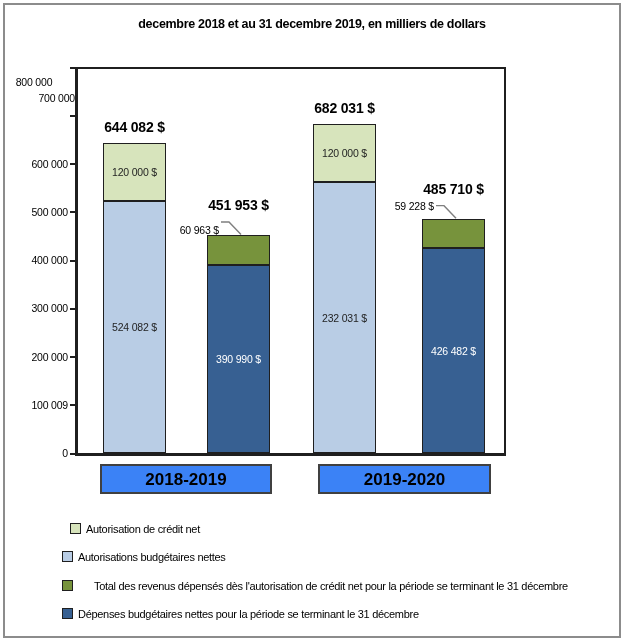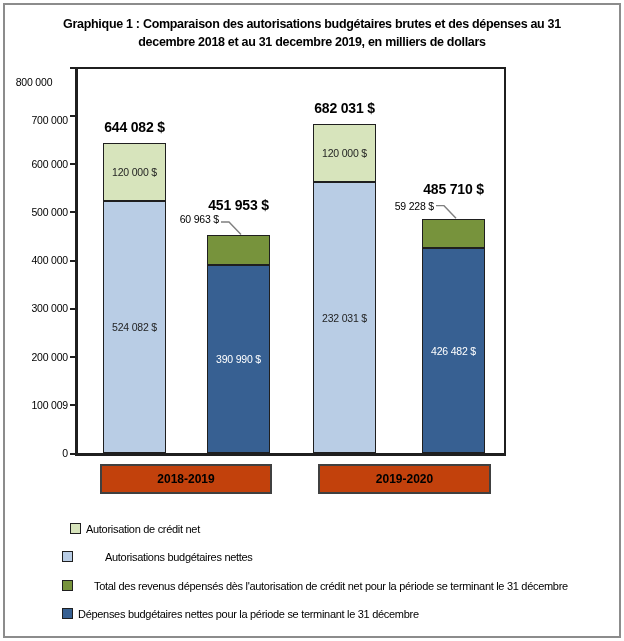--- a/index.html
+++ b/index.html
@@ -30,38 +30,37 @@
   .total-label {
     position:absolute; transform:translate(-50%,-100%);
     font-size:14px; font-weight:bold; letter-spacing:-0.2px; white-space:nowrap;
   }
   .callout-label {
     position:absolute; transform:translate(-100%,-50%);
     font-size:10.5px; letter-spacing:-0.2px; white-space:nowrap;
   }
   .cat-box {
     position:absolute; top:464px; height:30px; box-sizing:border-box;
-    border:2px solid #404040; background:#c2410c; text-align:center;
-    font-weight:bold; font-size:12px; line-height:27px;
+    border:2px solid #404040; background:#3b82f6; text-align:center;
+    font-weight:bold; font-size:17px; line-height:27px;
   }
   .legend-row { position:absolute; left:62px; height:15px; display:flex; align-items:center; }
   .legend-swatch {
     width:9px; height:9px; box-sizing:content-box;
     border:1.5px solid #1f1f1f; margin-right:5px; flex:0 0 auto;
   }
   .legend-label { font-size:11px; letter-spacing:-0.3px; white-space:nowrap; }
   svg.overlay { position:absolute; left:0; top:0; pointer-events:none; }
 </style>
 </head>
 <body>
 
 <div class="frame"></div>
 
 <div class="title">
-  <div>Graphique 1 : Comparaison des autorisations budgétaires brutes et des dépenses au 31</div>
   <div>decembre 2018 et au 31 decembre 2019, en milliers de dollars</div>
 </div>
 
 <div class="plot"></div>
 
 <div id="dyn">
     <div class="tick" style="top: 452.5px;"></div>
     <div class="ylabel" style="top: 447px;">0</div>
     <div class="tick" style="top: 404.25px;"></div>
     <div class="ylabel" style="top: 398.75px;">100 009</div>
@@ -69,50 +68,50 @@
     <div class="ylabel" style="top: 350.5px;">200 000</div>
     <div class="tick" style="top: 307.75px;"></div>
     <div class="ylabel" style="top: 302.25px;">300 000</div>
     <div class="tick" style="top: 259.5px;"></div>
     <div class="ylabel" style="top: 254px;">400 000</div>
     <div class="tick" style="top: 211.25px;"></div>
     <div class="ylabel" style="top: 205.75px;">500 000</div>
     <div class="tick" style="top: 163px;"></div>
     <div class="ylabel" style="top: 157.5px;">600 000</div>
     <div class="tick" style="top: 114.75px;"></div>
-    <div class="ylabel" style="top: 114px;">700 000</div>
+    <div class="ylabel" style="top: 92px; padding-left: 7px;">700 000</div>
     <div class="tick" style="top: 66.5px;"></div>
     <div class="ylabel" style="top: 76px; text-align: center;">800 000</div>
     <div class="seg" style="left: 103px; top: 200.63px; width: 63px; height: 252.87px; background: rgb(185, 205, 229);"></div>
     <div class="seg-label" style="left: 134.5px; top: 327.065px; color: rgb(31, 31, 31);">524 082 $</div>
     <div class="seg" style="left: 103px; top: 142.73px; width: 63px; height: 57.9px; background: rgb(215, 228, 188);"></div>
     <div class="seg-label" style="left: 134.5px; top: 171.68px; color: rgb(31, 31, 31);">120 000 $</div>
     <div class="total-label" style="left: 134.5px; top: 134.73px;">644 082 $</div>
     <div class="seg" style="left: 207px; top: 264.847px; width: 63px; height: 188.653px; background: rgb(55, 96, 146);"></div>
     <div class="seg-label" style="left: 238.5px; top: 359.174px; color: rgb(255, 255, 255);">390 990 $</div>
     <div class="seg" style="left: 207px; top: 235.433px; width: 63px; height: 29.4146px; background: rgb(119, 147, 60);"></div>
-    <div class="callout-label" style="left: 219px; top: 219px;">60 963 $</div>
+    <div class="callout-label" style="left: 219px; top: 230px;">60 963 $</div>
     <div class="total-label" style="left: 238.5px; top: 213.433px;">451 953 $</div>
     <div class="seg" style="left: 313px; top: 182.32px; width: 63px; height: 271.18px; background: rgb(185, 205, 229);"></div>
     <div class="seg-label" style="left: 344.5px; top: 317.91px; color: rgb(31, 31, 31);">232 031 $</div>
     <div class="seg" style="left: 313px; top: 124.42px; width: 63px; height: 57.9px; background: rgb(215, 228, 188);"></div>
     <div class="seg-label" style="left: 344.5px; top: 153.37px; color: rgb(31, 31, 31);">120 000 $</div>
     <div class="total-label" style="left: 344.5px; top: 116.42px;">682 031 $</div>
     <div class="seg" style="left: 422px; top: 247.722px; width: 63px; height: 205.778px; background: rgb(55, 96, 146);"></div>
     <div class="seg-label" style="left: 453.5px; top: 350.611px; color: rgb(255, 255, 255);">426 482 $</div>
     <div class="seg" style="left: 422px; top: 219.145px; width: 63px; height: 28.5775px; background: rgb(119, 147, 60);"></div>
     <div class="callout-label" style="left: 434px; top: 205.645px;">59 228 $</div>
     <div class="total-label" style="left: 453.5px; top: 197.145px;">485 710 $</div>
     <div class="cat-box" style="left: 100px; width: 172px;">2018-2019</div>
     <div class="cat-box" style="left: 318px; width: 173px;">2019-2020</div>
     <div class="legend-row" style="top: 521px; padding-left: 8px;">
       <div class="legend-swatch" style="background: rgb(215, 228, 188);"></div>
       <div class="legend-label">Autorisation de crédit net</div>
     </div>
-    <div class="legend-row" style="top: 549px; gap: 27px;">
+    <div class="legend-row" style="top: 549px;">
       <div class="legend-swatch" style="background: rgb(185, 205, 229);"></div>
       <div class="legend-label">Autorisations budgétaires nettes</div>
     </div>
     <div class="legend-row" style="top: 578px; gap: 16px;">
       <div class="legend-swatch" style="background: rgb(119, 147, 60);"></div>
       <div class="legend-label">Total des revenus dépensés dès l'autorisation de crédit net pour la période se terminant le 31 décembre</div>
     </div>
     <div class="legend-row" style="top: 606px;">
       <div class="legend-swatch" style="background: rgb(55, 96, 146);"></div>
       <div class="legend-label">Dépenses budgétaires nettes pour la période se terminant le 31 décembre</div>

